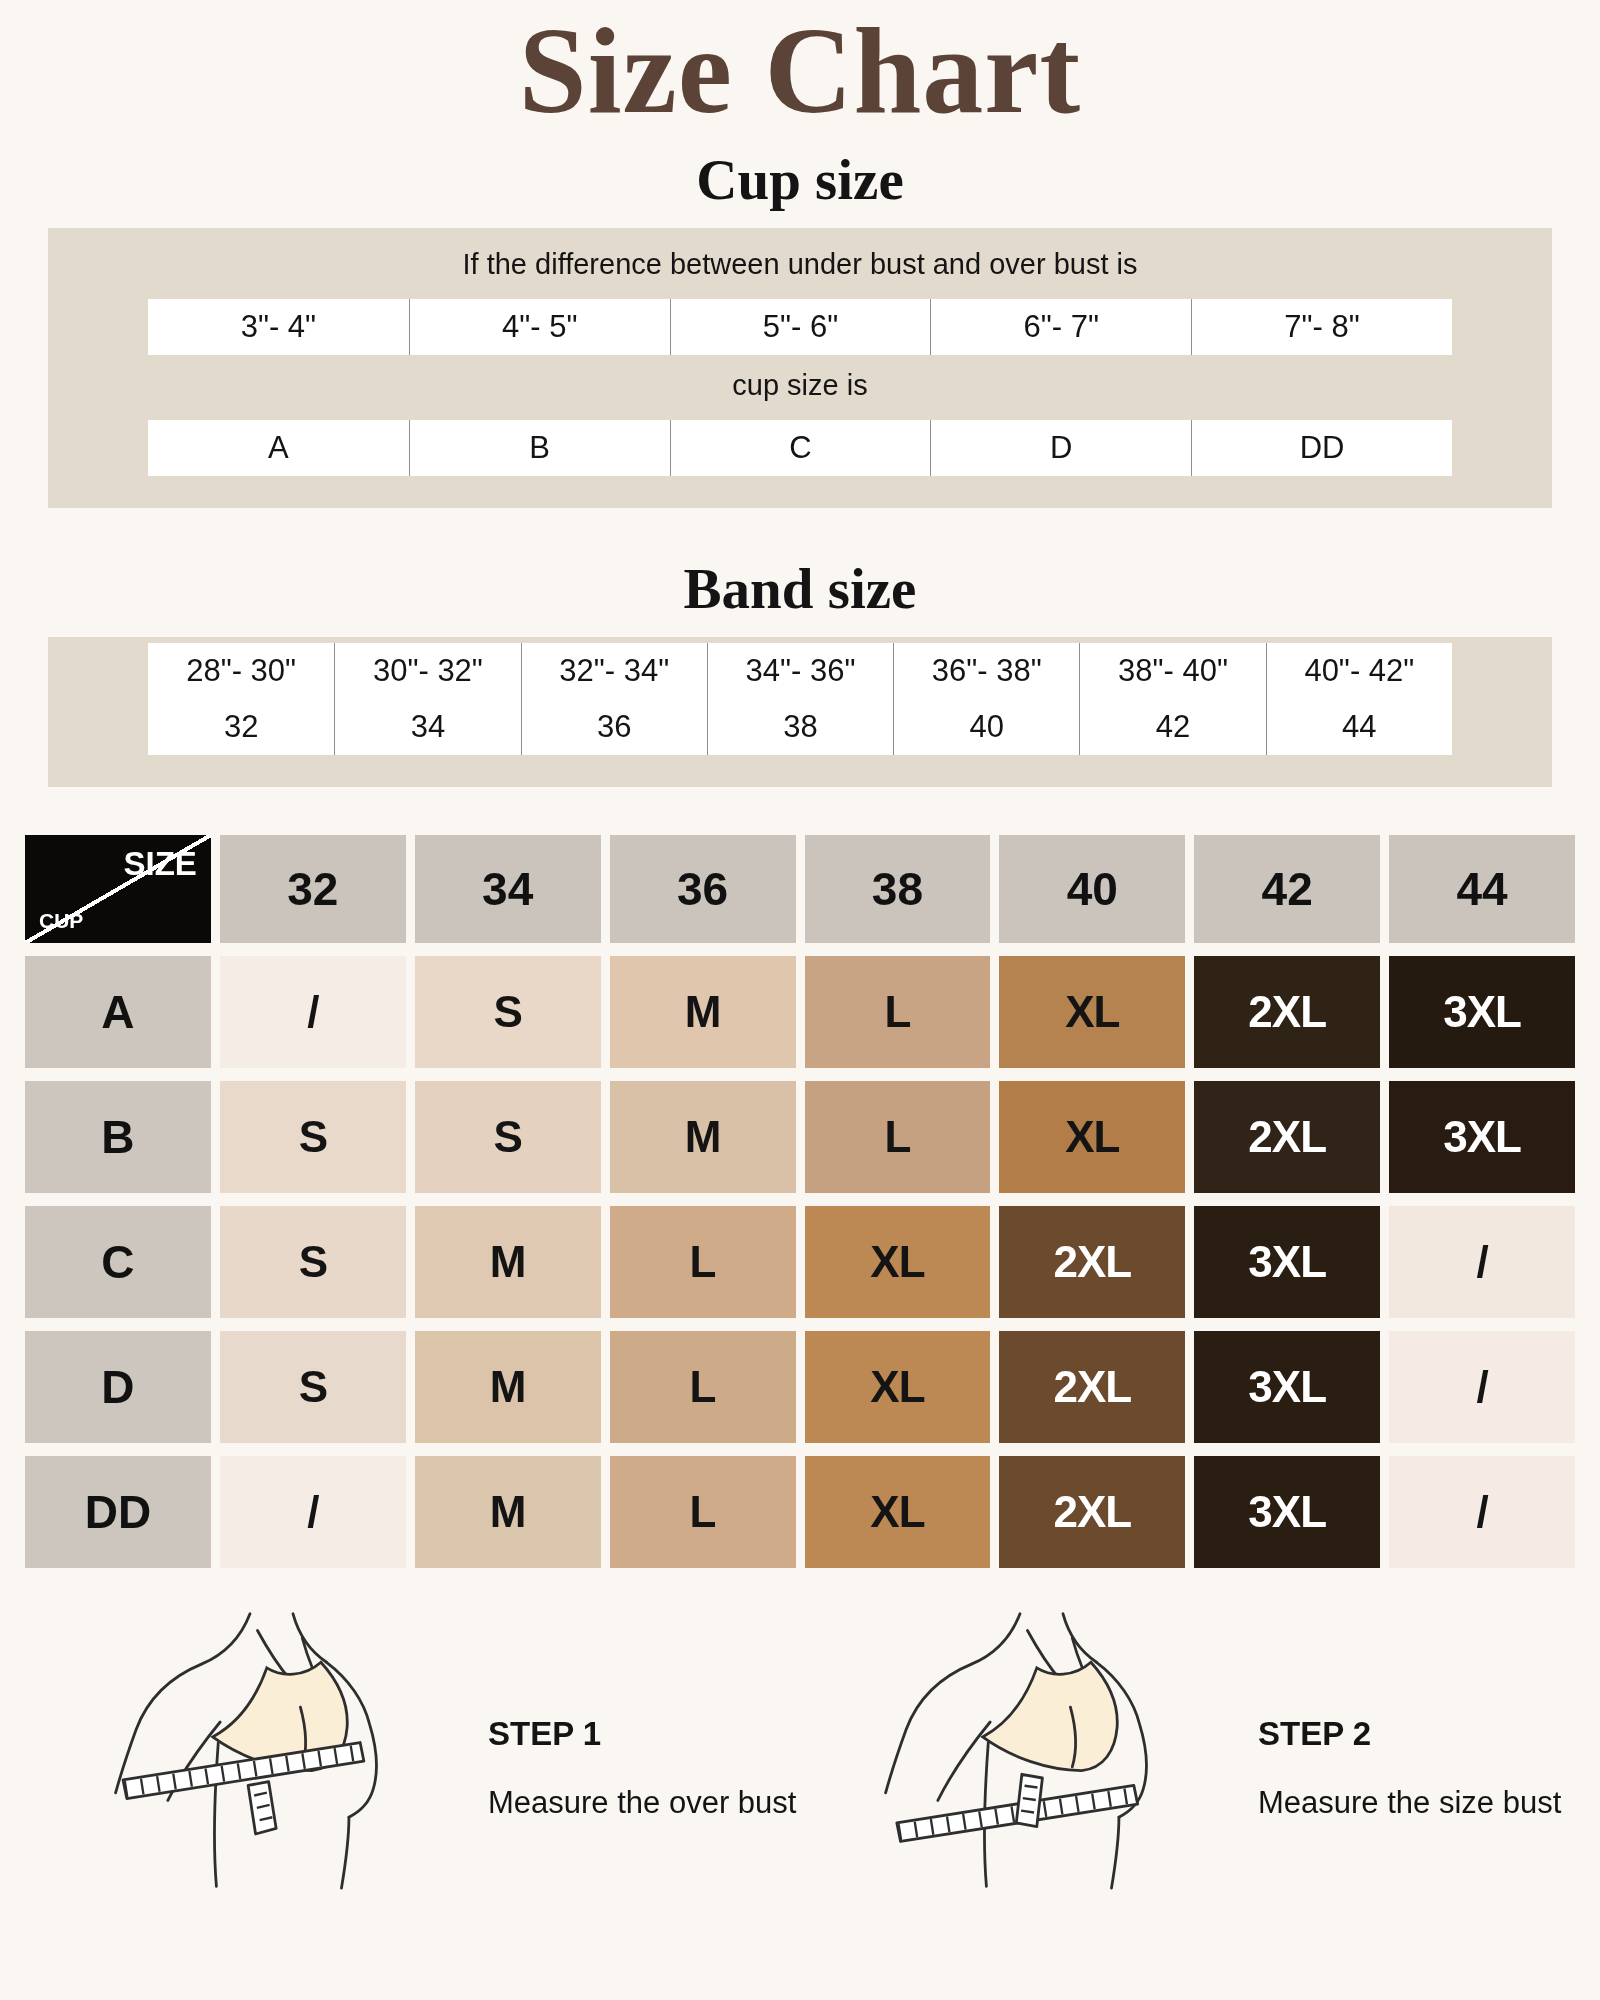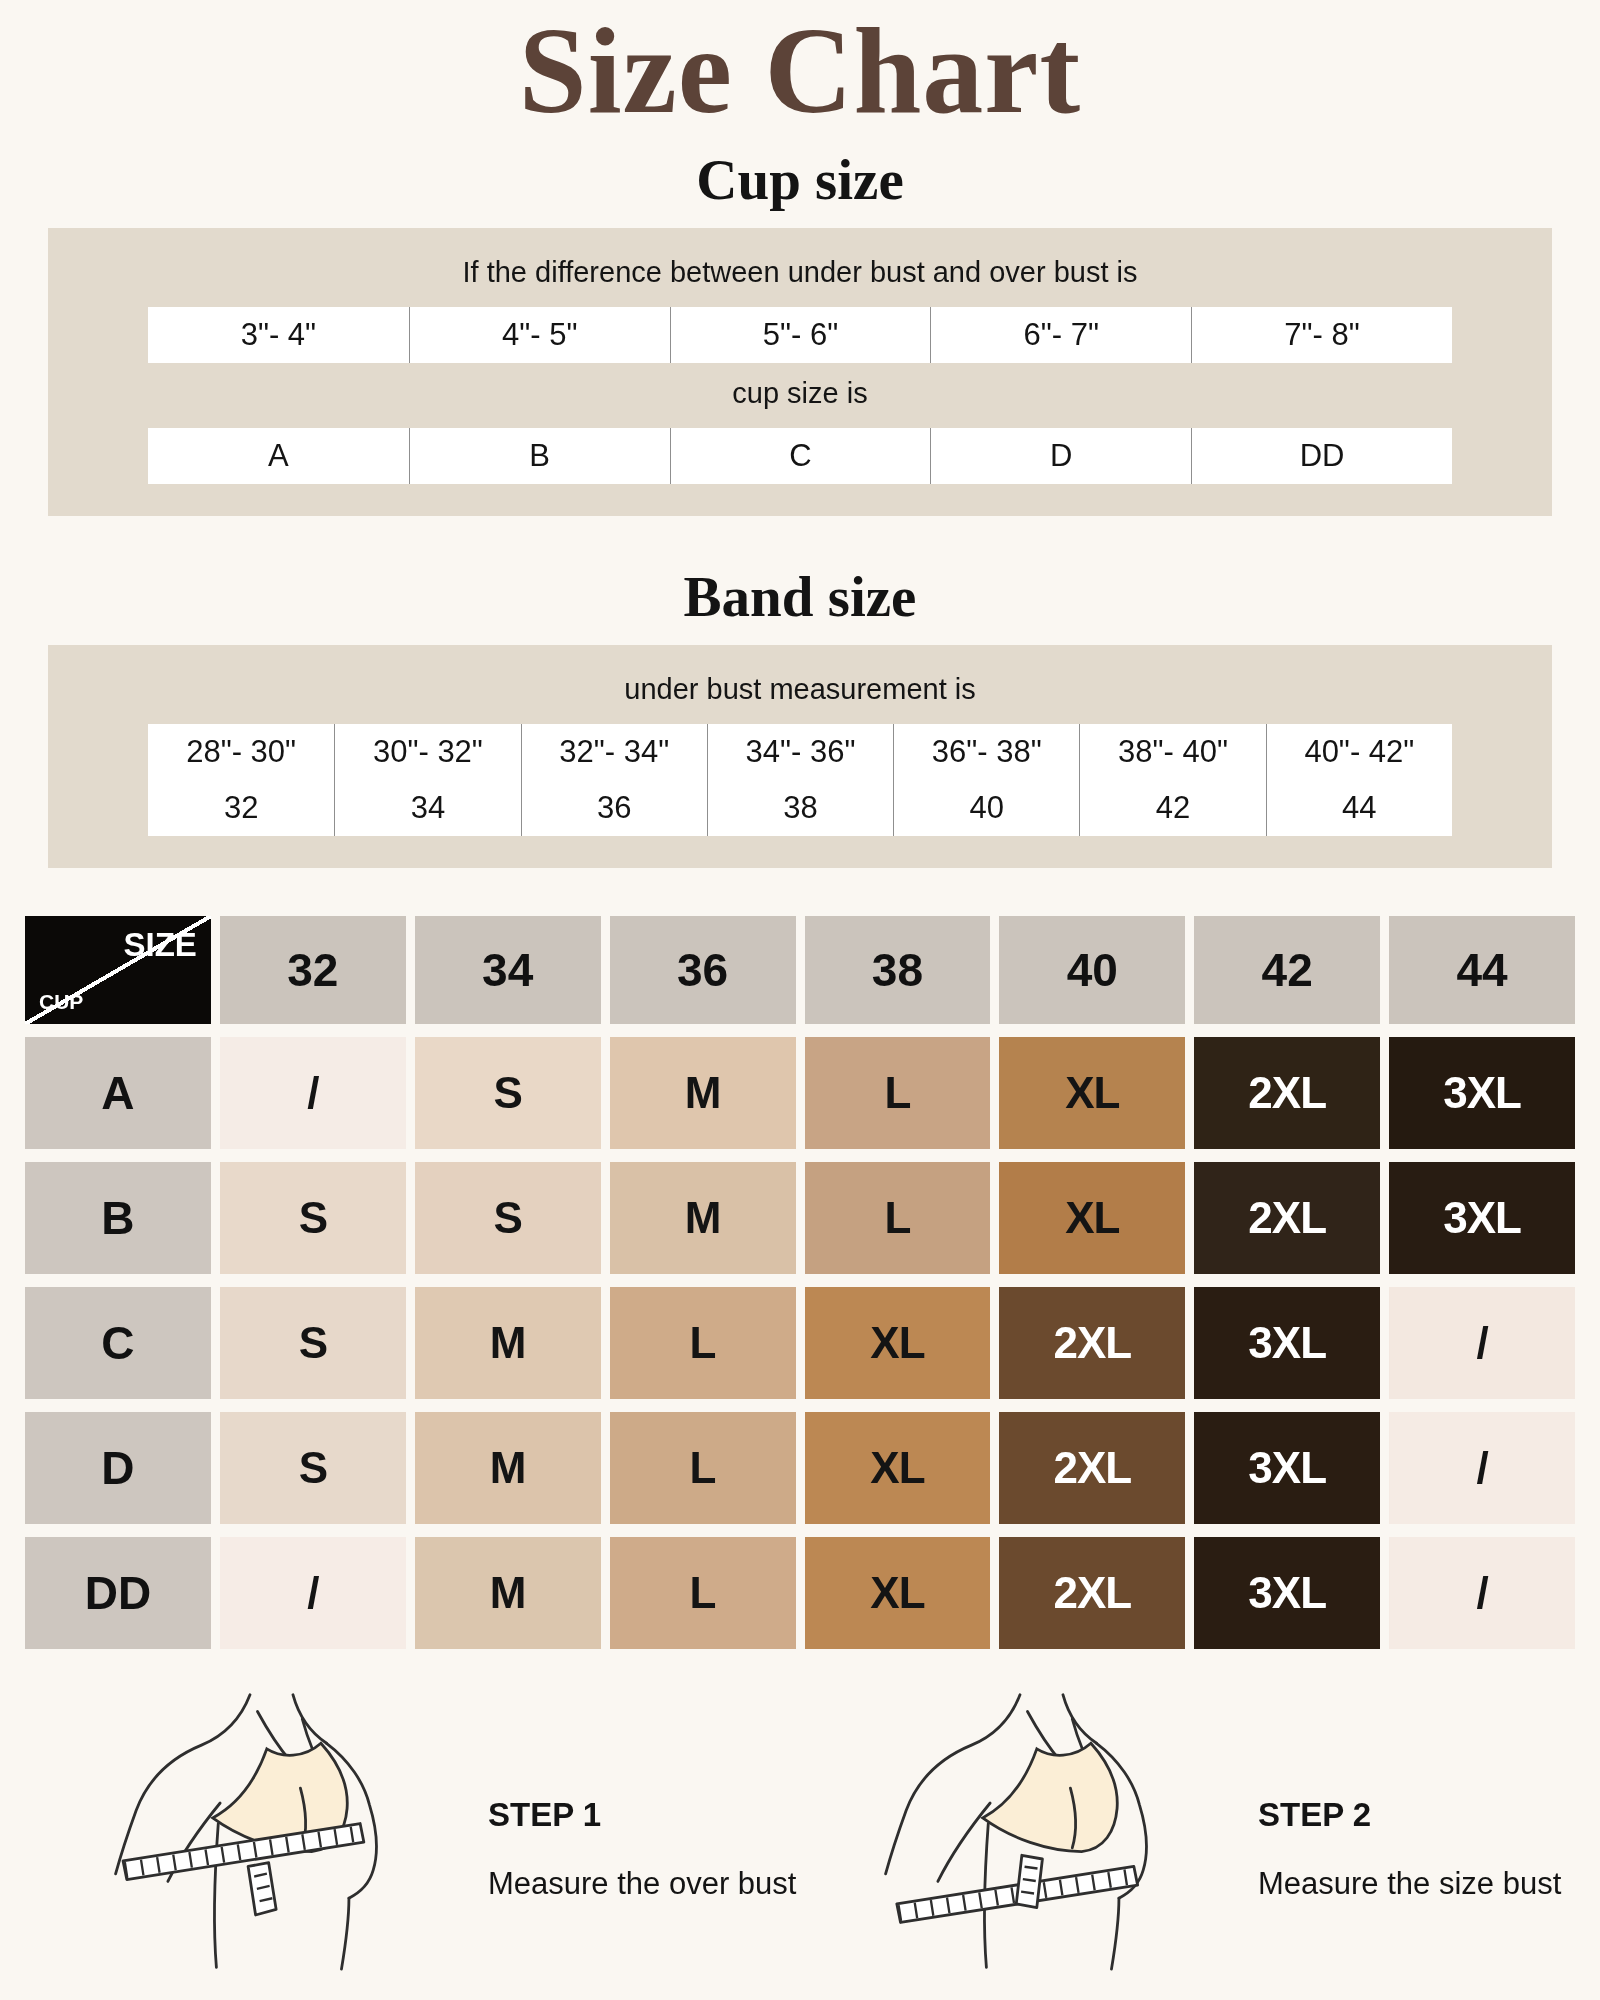--- a/index.html
+++ b/index.html
@@ -12,21 +12,21 @@
     font-family:"Liberation Serif","DejaVu Serif",serif;
     font-size:122px; font-weight:600; color:#5c4338;
     text-align:center; padding-top:1px; letter-spacing:1px;
   }
   .h2{
     font-family:"Liberation Serif","DejaVu Serif",serif;
     font-size:57px; font-weight:700; color:#141414;
     text-align:center; margin:6px 0 16px;
   }
   .h2.band{ margin-top:48px; }
-  .panel{ margin:0 48px; background:#e2dacd; padding:14px 0 32px; }
+  .panel{ margin:0 48px; background:#e2dacd; padding:6px 0 32px; }
   .caption{ font-size:29px; text-align:center; margin:14px 0 18px; color:#141414; }
   .wrow{ display:grid; margin:0 100px; }
   .wcell{
     background:#ffffff; height:56px; display:flex; align-items:center; justify-content:center;
     font-size:31px; color:#141414;
   }
   .wcell + .wcell{ border-left:1px solid #8f8f8f; }
 
   .matrix{
     margin:48px 25px 0; display:grid;
@@ -85,21 +85,20 @@
         <div class="wcell">A</div>
         <div class="wcell">B</div>
         <div class="wcell">C</div>
         <div class="wcell">D</div>
         <div class="wcell">DD</div>
       </div>
   </div>
 
   <div class="h2 band">Band size</div>
   <div class="panel">
-    <div class="caption">under bust measurement is</div>
     <div class="wrow" id="band-ranges" style="grid-template-columns: repeat(7, 1fr);">
         <div class="wcell">28"- 30"</div>
         <div class="wcell">30"- 32"</div>
         <div class="wcell">32"- 34"</div>
         <div class="wcell">34"- 36"</div>
         <div class="wcell">36"- 38"</div>
         <div class="wcell">38"- 40"</div>
         <div class="wcell">40"- 42"</div>
       </div>
     <div class="wrow" id="band-numbers" style="grid-template-columns: repeat(7, 1fr);">

